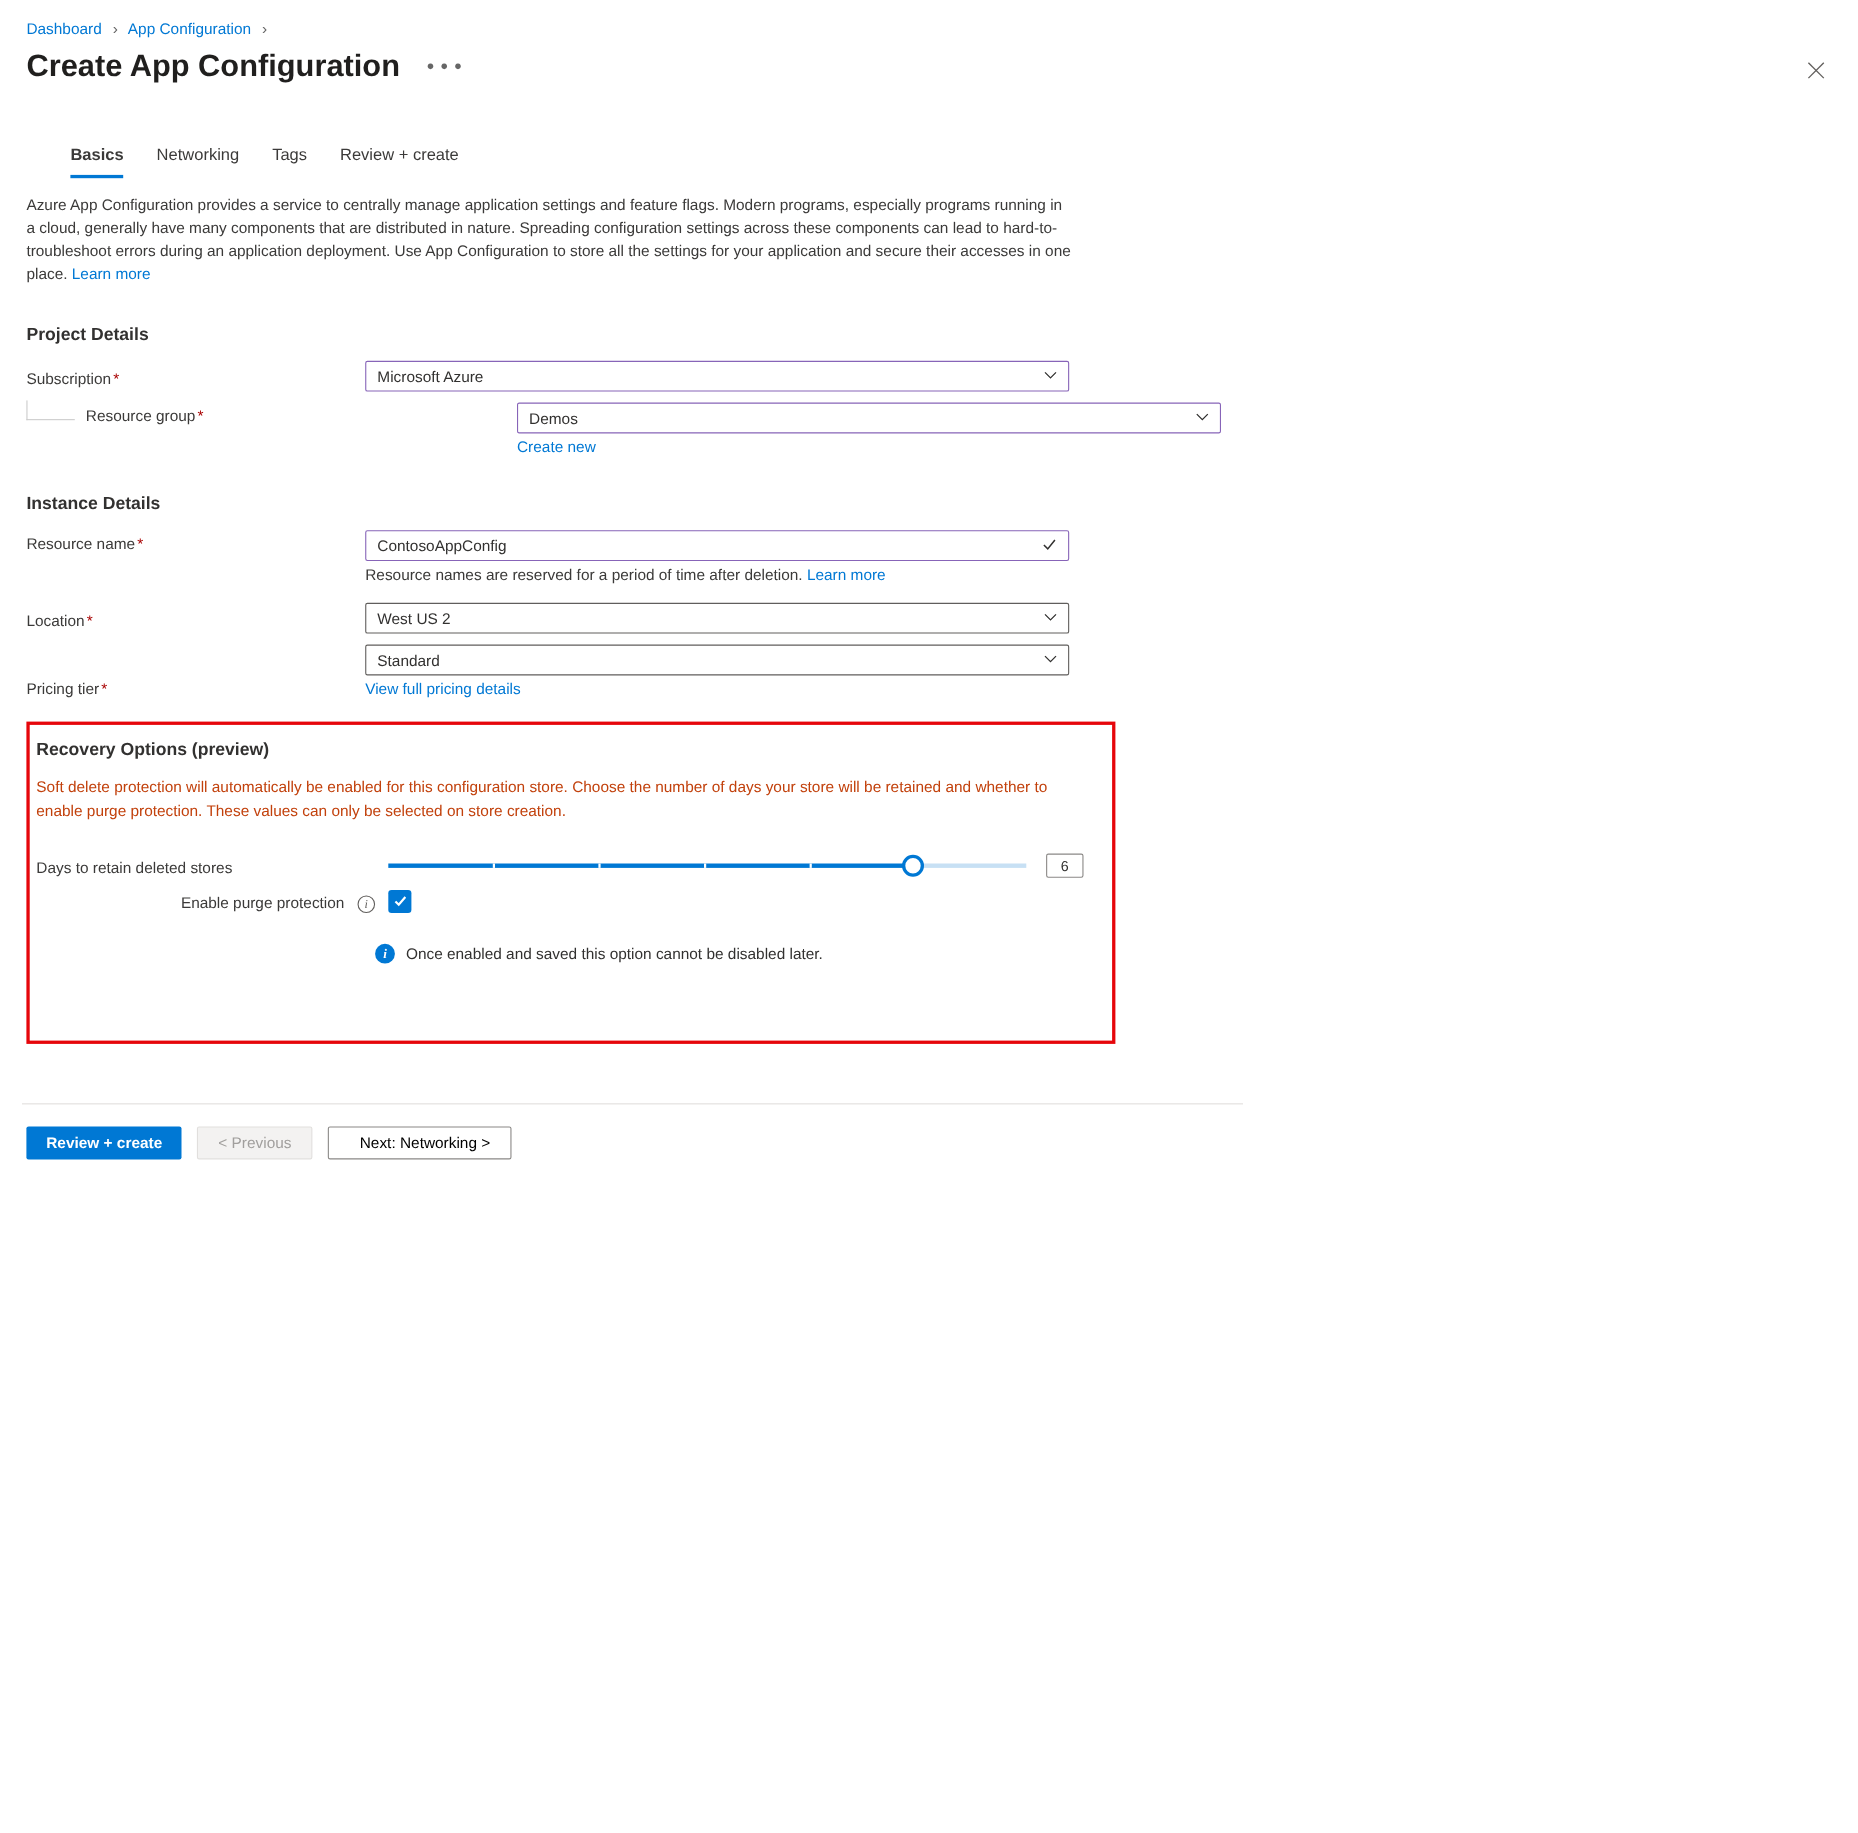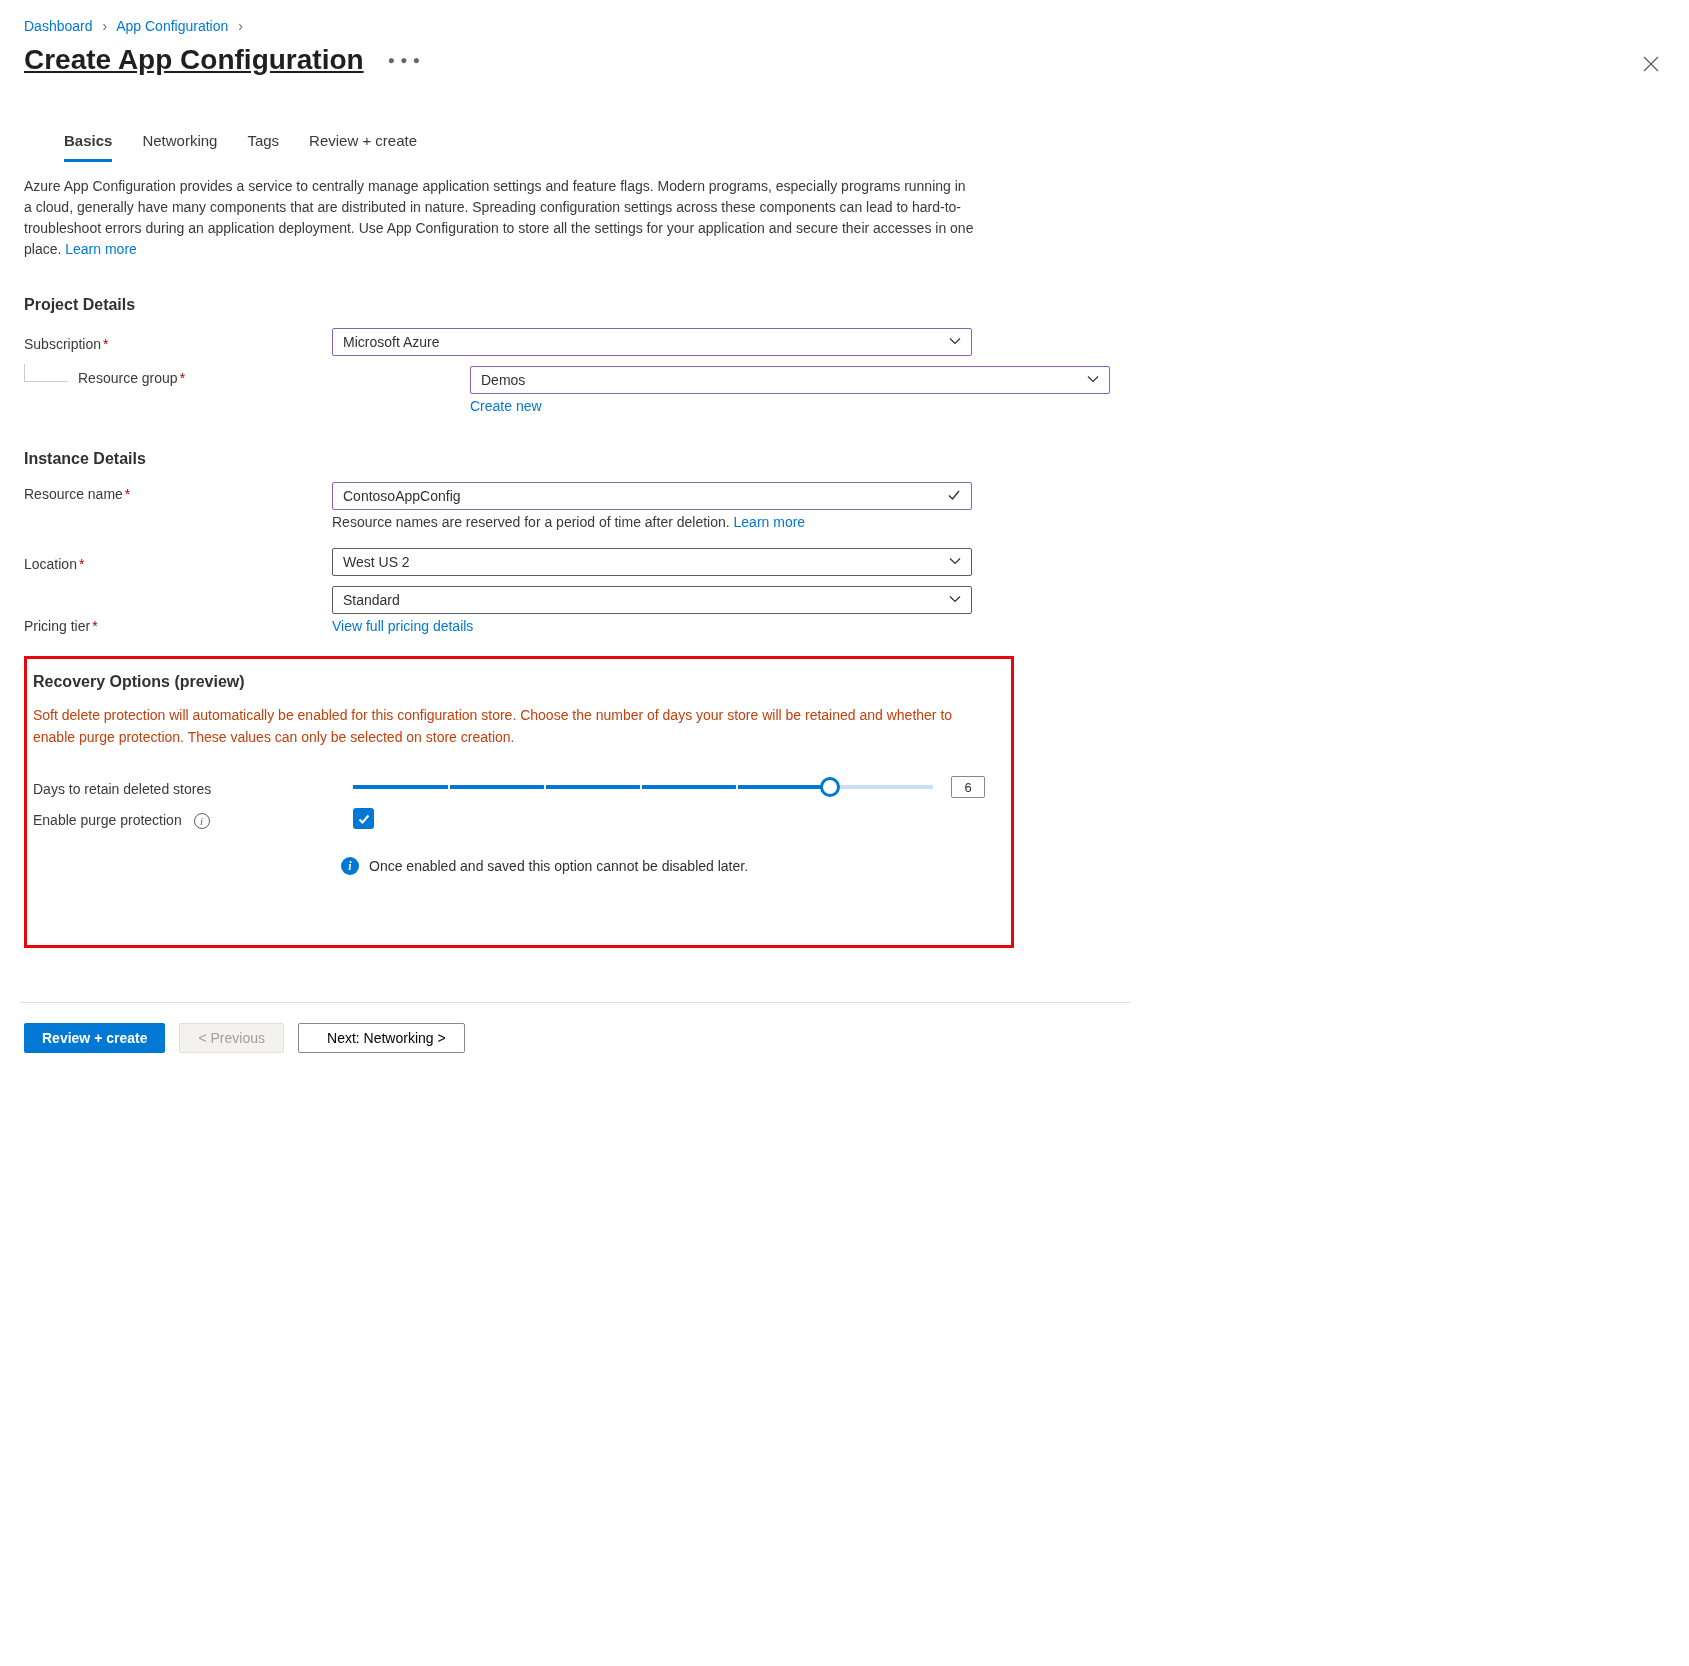--- a/index.html
+++ b/index.html
@@ -10,21 +10,21 @@
     font-size: 14px;
     color: #323130;
     background: #ffffff;
     width: 1689px;
   }
   .page-wrap { width: 1110px; padding: 18px 0 0 24px; }
   .breadcrumb { font-size: 14px; margin-bottom: 10px; }
   .breadcrumb a { color: #0078d4; text-decoration: none; }
   .breadcrumb .chev { color: #666; margin: 0 6px; }
   .title-row { display: flex; align-items: center; justify-content: flex-start; }
-  .title { font-size: 28px; font-weight: 600; color: #201f1e; margin: 0; text-decoration: underline; }
+  .title { font-size: 28px; font-weight: 600; color: #201f1e; margin: 0; }
   .ellipsis { margin-left: 24px; color: #666; letter-spacing: 1px; cursor: pointer; font-size: 12px; }
   .close-x { position: absolute; right: 30px; top: 56px; cursor: pointer; }
   .close-x svg { stroke: #605e5c; }
   .tabs { display: flex; gap: 30px; margin-top: 56px; border-bottom: none; }
   .tab { padding-bottom: 10px; font-size: 15px; color: #3b3a39; cursor: pointer; }
   .tab.active { font-weight: 600; border-bottom: 3px solid #0078d4; margin-left: 40px; }
   .intro { margin-top: 14px; font-size: 14px; line-height: 1.5; color: #3b3a39; max-width: 950px; }
   .intro a, .link { color: #0078d4; text-decoration: none; }
   .section-title { font-size: 16px; font-weight: 600; margin-top: 36px; margin-bottom: 14px; }
   .field-row { display: flex; align-items: center; margin-bottom: 10px; gap: 12px; }
@@ -222,21 +222,21 @@
           <div style="position:absolute; left:16.4%; top:0; width:2px; height:4px; background:#fff;"></div>
           <div style="position:absolute; left:33%; top:0; width:2px; height:4px; background:#fff;"></div>
           <div style="position:absolute; left:49.5%; top:0; width:2px; height:4px; background:#fff;"></div>
           <div style="position:absolute; left:66%; top:0; width:2px; height:4px; background:#fff;"></div>
           <div class="slider-handle" style="left:80.5%;"></div>
         </div>
         <div class="slider-valbox">6</div>
       </div>
     </div>
 
-    <div class="field-row" style="margin-top:8px; margin-left:0;">
+    <div class="field-row" style="margin-top:8px; margin-left:0;text-align:right;">
       <div class="field-label" style="width:308px;">
         <span>Enable purge protection</span>
         <span class="info-icon-sm">i</span>
       </div>
       <div class="checkbox-sq">
         <svg width="14" height="14" viewBox="0 0 14 14">
           <path d="M2.5 7.5 L5.5 10.5 L11.5 3.5" fill="none" stroke="#fff" stroke-width="2"></path>
         </svg>
       </div>
     </div>

